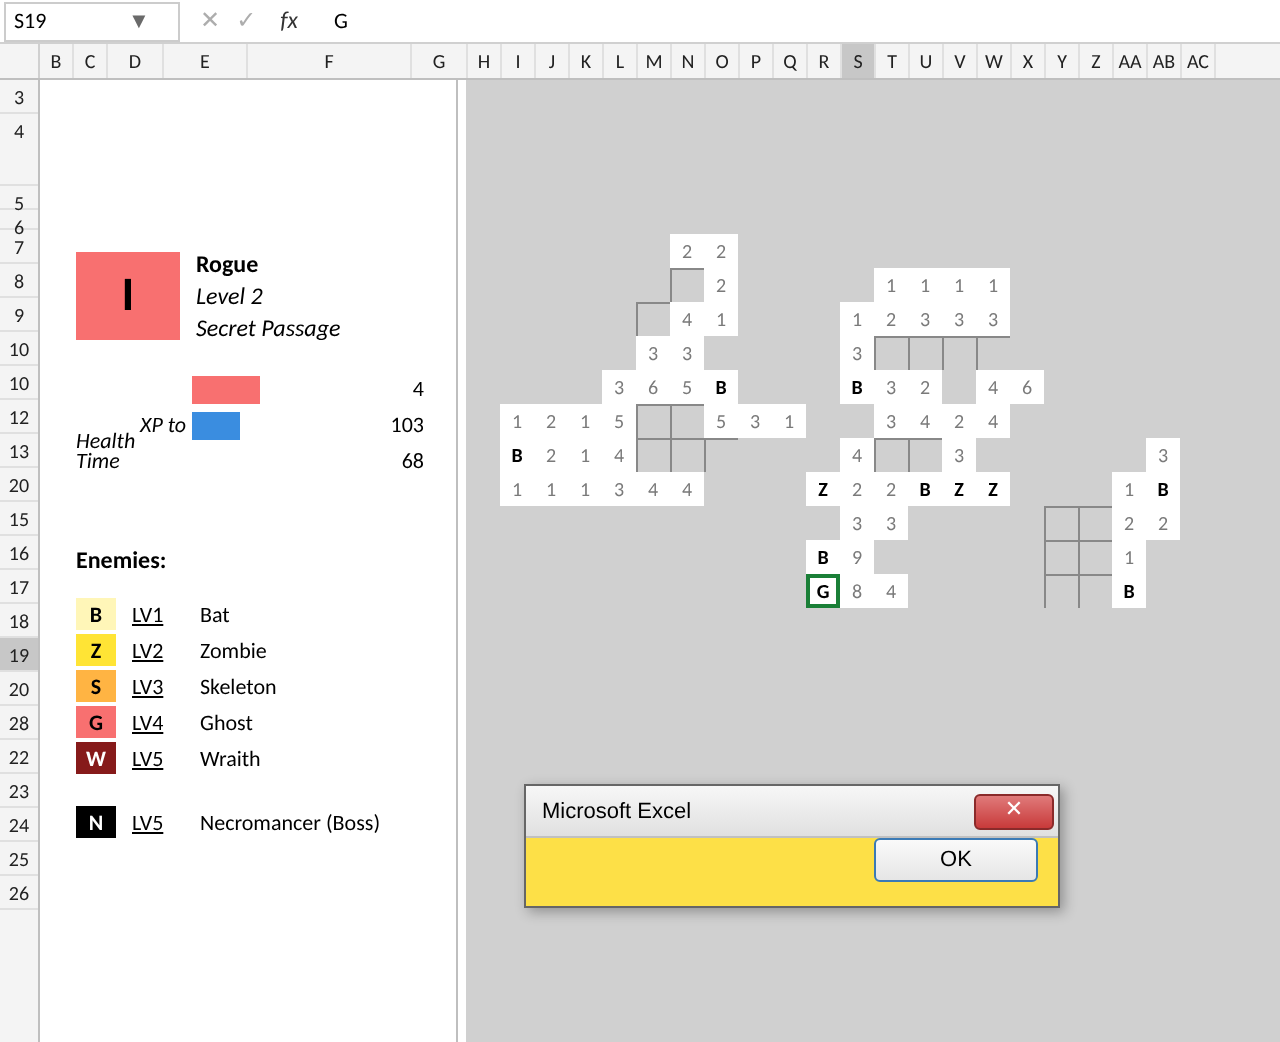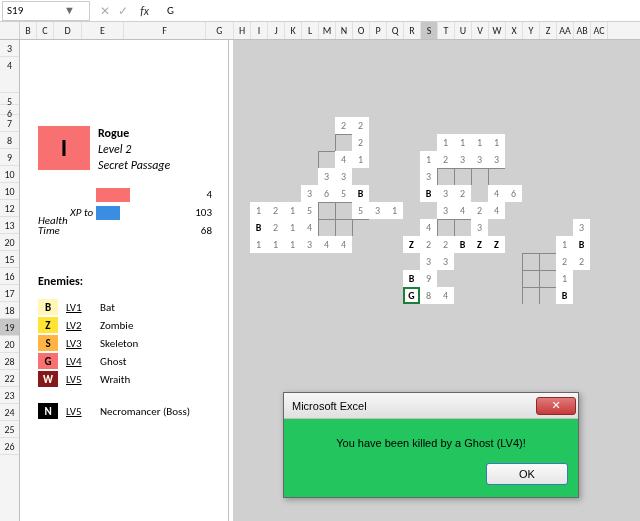--- a/index.html
+++ b/index.html
@@ -58,21 +58,21 @@
 
 
 .grid { position: absolute; left: 213px; top: 0; background: #d0d0d0; width: 430px; height: 500px; }
 .gc { position: absolute; width: 17px; height: 17px; font-size: 10px; display: flex; align-items: center; justify-content: center; color: #7a7a7a; }
 .rev { background: #fff; }
 .cov { background: #d0d0d0; }
 .b1 { border-left: 1px solid #888; border-top: 1px solid #888; }
 .sel-cell { border: 2px solid #1a7f37; }
 
 
-.dialog { position: absolute; left: 263px; top: 352px; width: 296px; background: #22c55e; border: 1px solid #666; box-shadow: 2px 2px 6px rgba(0,0,0,0.3); font-family: Tahoma, sans-serif; font-size: 11px; }
+.dialog { position: absolute; left: 242px; top: 352px; width: 268px; background: #fde047; border: 1px solid #666; box-shadow: 2px 2px 6px rgba(0,0,0,0.3); font-family: Tahoma, sans-serif; font-size: 11px; }
 .dlg-title { background: linear-gradient(#f7f7f7,#e0e0e0); height: 26px; display: flex; align-items: center; padding: 0 2px 0 8px; border-bottom: 1px solid #c0c0c0; }
 .dlg-title span { flex: 1; }
 .dlg-close { width: 40px; height: 18px; background: linear-gradient(#e07a7a,#c83a3a); border: 1px solid #8a2a2a; border-radius: 3px; color: #fff; text-align: center; line-height: 14px; font-size: 11px; }
 .dlg-body { padding: 18px 12px 14px; text-align: center; }
 .dlg-btns { padding: 0 10px 12px; text-align: right; }
 .dlg-ok { width: 82px; height: 22px; border: 1px solid #3b7ab5; background: linear-gradient(#fafafa,#e6e6e6); border-radius: 3px; font-size: 11px; }
 .sep { position: absolute; left: 208px; top: 0; bottom: 0; width: 1px; background: #bfbfbf; }
 </style>
 </head>
 <body>
@@ -290,20 +290,19 @@
         <div class="gc cov b1" style="left: 289px; top: 247px;"></div>
         <div class="gc cov b1" style="left: 306px; top: 247px;"></div>
         <div class="gc rev c-b" style="left: 323px; top: 247px; color: rgb(0, 0, 0); font-weight: bold;">B</div>
       </div>
 
     <div class="dialog">
       <div class="dlg-title">
         <span>Microsoft Excel</span>
         <div class="dlg-close">✕</div>
       </div>
-      <div class="dlg-body">You have been killed by a Ghost (LV4)!</div>
       <div class="dlg-btns">
         <button class="dlg-ok">OK</button>
       </div>
     </div>
 
   </div>
 </div>
 
 </body></html>

